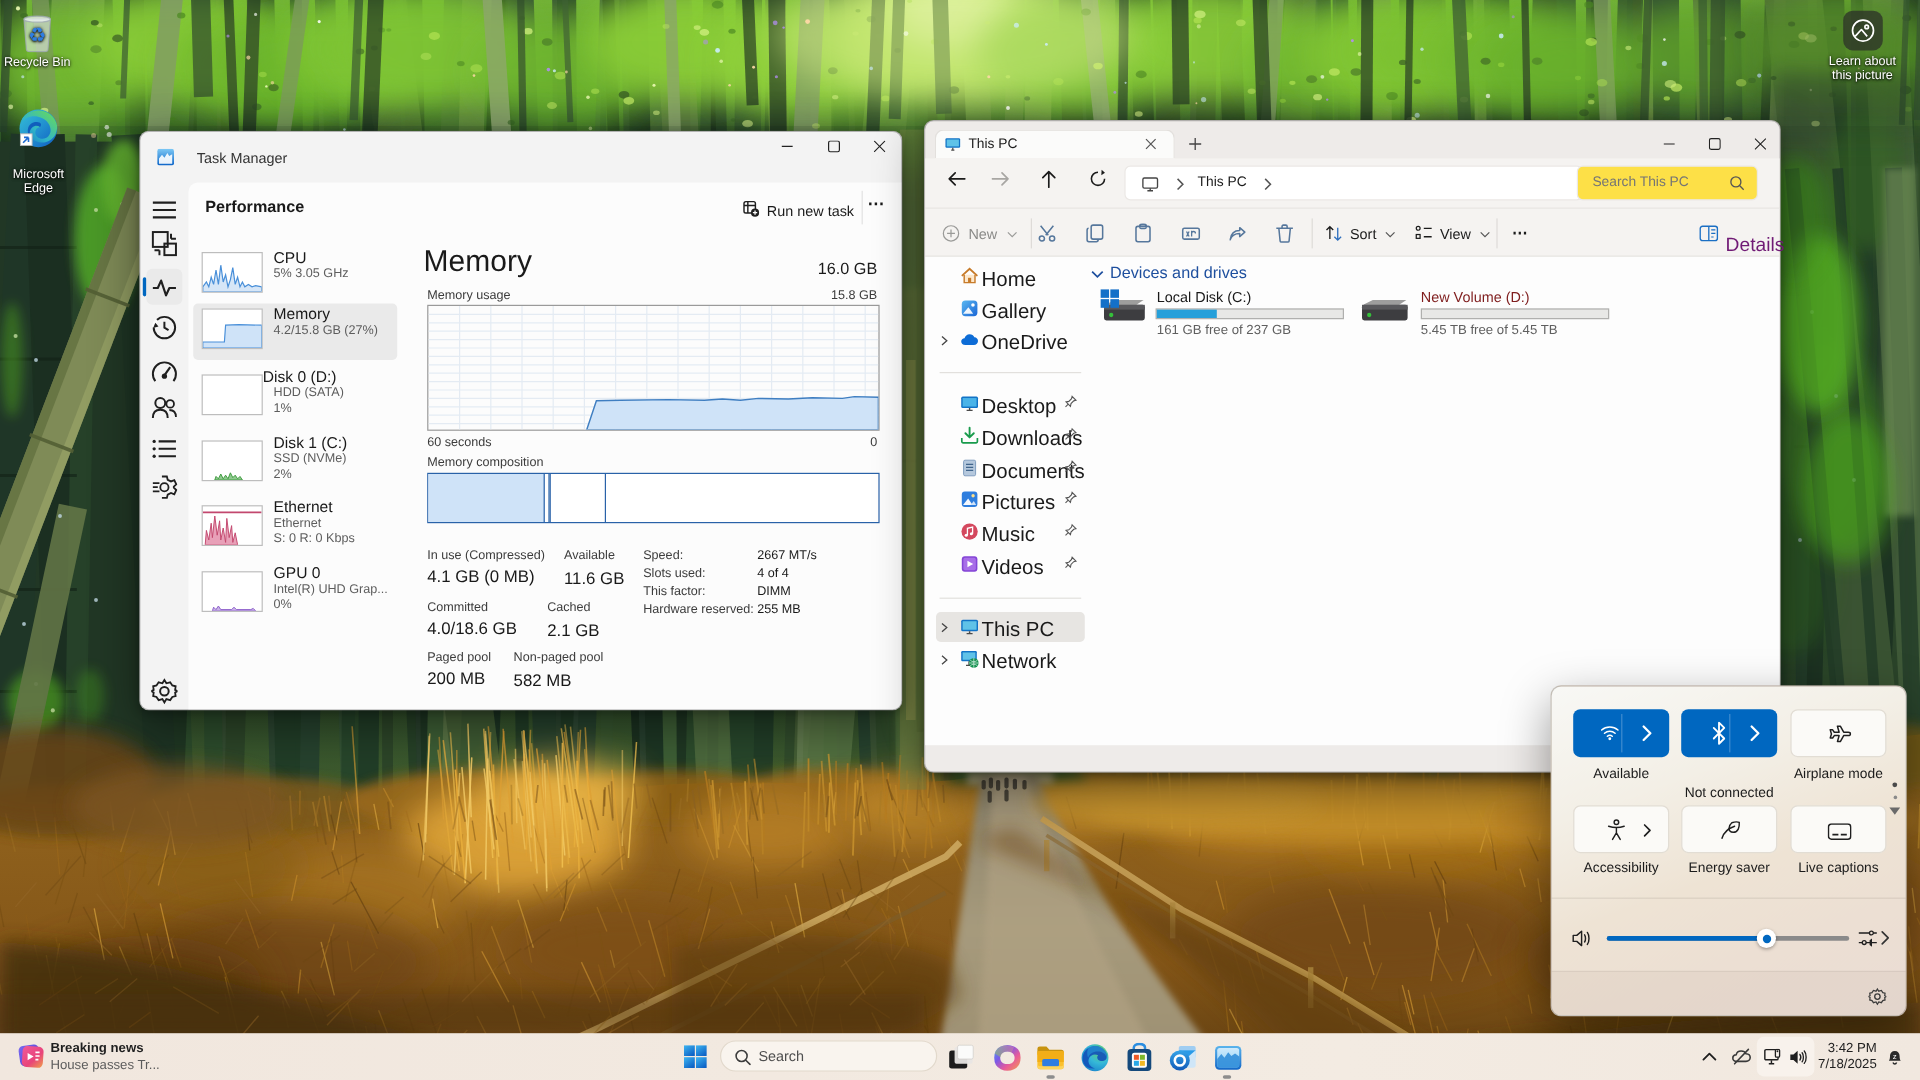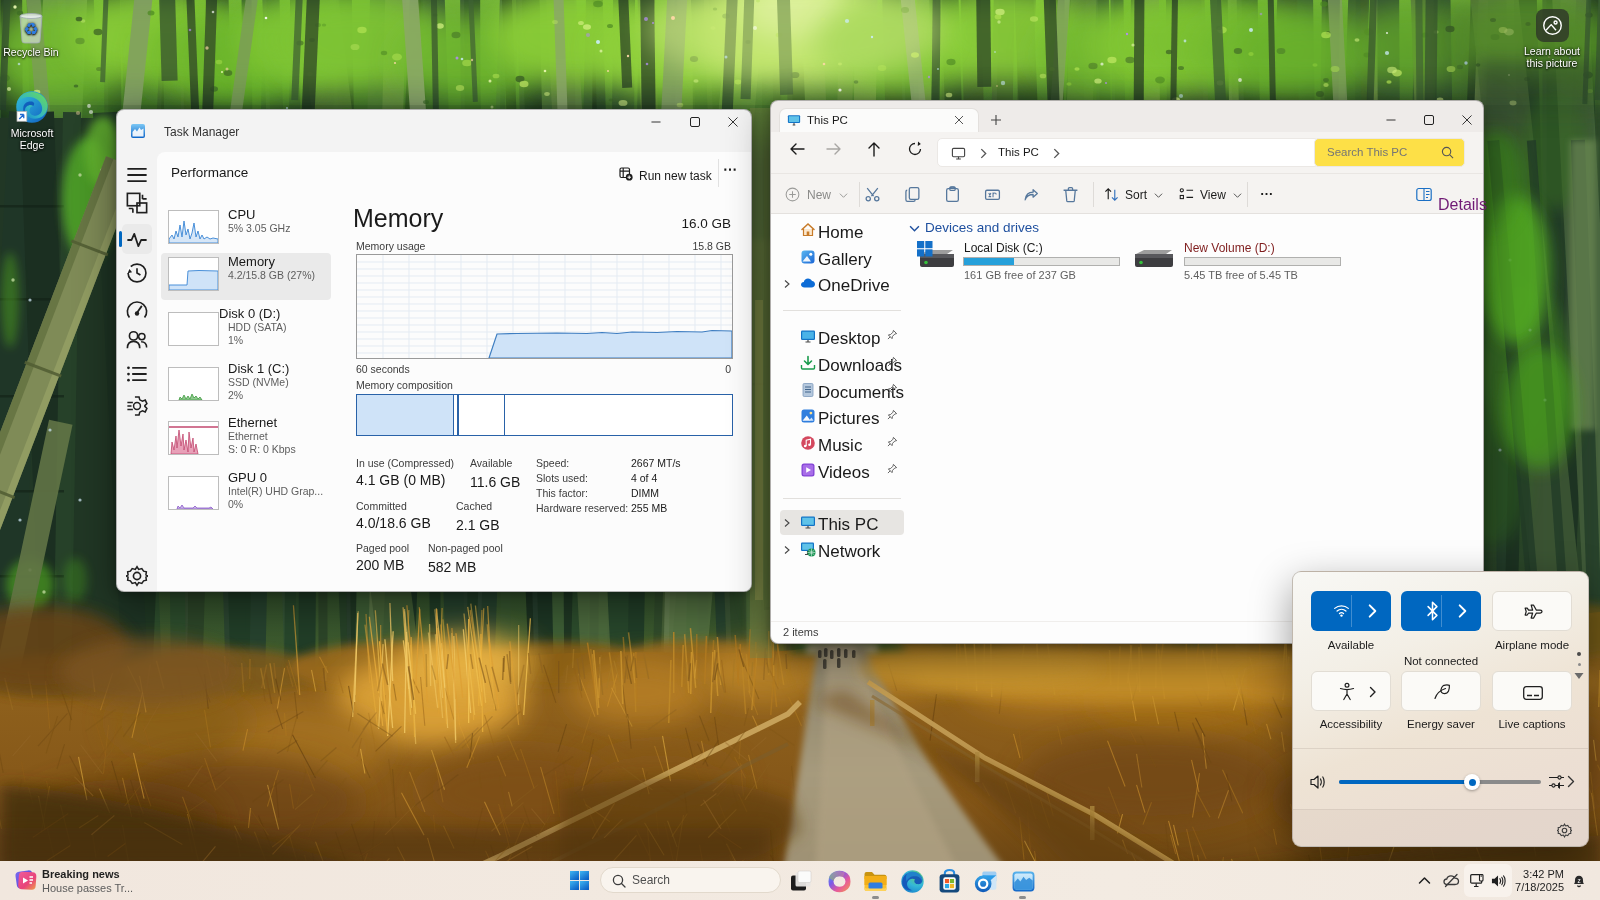--- a/index.html
+++ b/index.html
@@ -1357,21 +1357,21 @@
           <stop offset=".6" stop-color="#30b5c8"></stop>
           <stop offset="1" stop-color="#1272c8"></stop>
         </linearGradient>
       </defs>
 <circle cx="24" cy="24" r="21" fill="url(#eg1)"></circle>
       <path d="M44.8 21 C43 10 33 3.5 23 4 C12 4.5 5.5 12 4 19 C8 12.5 16 9.5 23.5 11 C31.5 12.5 37 18.5 37.5 25 C38 31 34 35.5 28.5 35.5 C24 35.5 20.5 32.5 20.5 28.5 C20.5 25.5 22.5 23 25.8 22.5 C23.5 20.5 19.5 20.8 16.8 23.2 C13.8 26 13.5 31 16.5 34.8 C20 39.2 27 41 33.5 38.8 C40.5 36.4 45.3 29.8 44.8 21 Z" fill="url(#eg2)"></path>
       <path d="M16.8 23.2 C13.8 26 13.5 31 16.5 34.8 C13 32.5 11.5 28 12.5 24 C13.5 19.5 17.5 16.5 22.5 16.8 C26 17 28.5 19 25.8 22.5 C23.5 20.5 19.5 20.8 16.8 23.2 Z" fill="#0d54b8" opacity="0.85"></path>
       <rect x="4" y="30" width="13" height="13" fill="#fff" stroke="#b5b5b5" stroke-width="1"></rect>
 <path d="M7 40 L13 34 M13 34 L13 39 M13 34 L8 34" stroke="#1f6ad1" stroke-width="1.8" fill="none"></path>
 </svg>
-<div style="margin-top:2px">Microsoft<br>Edge</div>
+<div style="margin-top:14px">Microsoft<br>Edge</div>
   </div>
 <div class="dicon" style="left:1522px;top:9px;width:60px">
 <div style="width:33px;height:33px;margin:0 auto;border-radius:8px;background:rgba(42,44,40,0.72)">
 <svg width="21" height="21" viewBox="0 0 24 24" style="margin:6px" fill="none" stroke="#fff" stroke-width="1.6">
 <circle cx="12" cy="12" r="10"></circle>
         <circle cx="15.5" cy="8.5" r="1.7"></circle>
         <path d="M4.5 17.5 L10.5 11 L16 17.5" stroke-linejoin="round"></path>
       </svg>
 </div>
 <div style="margin-top:3px">Learn about<br>this picture</div>
@@ -1439,21 +1439,21 @@
         <path d="M6.5 1.5 L9.5 1.5 L10 3.5 L12 4.5 L14 3.7 L15.2 6.3 L13.7 7.7 L13.7 8.3 L15.2 9.7 L14 12.3 L12 11.5 L10 12.5 L9.5 14.5 L6.5 14.5" fill="none" stroke="#1f1f1f" stroke-width="1.1"></path>
         <circle cx="8" cy="8" r="2.5" fill="none" stroke="#1f1f1f" stroke-width="1.1"></circle>
         <path d="M1 5.5 H5 M1 8 H4 M1 10.5 H5" stroke="#1f1f1f" stroke-width="1.1"></path>
       </svg>
 <svg class="tmnav" style="top:413px" viewBox="0 0 16 16">
         <circle cx="8" cy="8" r="2.6" fill="none" stroke="#1f1f1f" stroke-width="1.2"></circle>
         <path d="M8 1.2 L9.2 3.2 L11.5 2.6 L12.8 4.5 L14.8 5 L14.5 7.2 L16 8 L14.5 8.8 L14.8 11 L12.8 11.5 L11.5 13.4 L9.2 12.8 L8 14.8 L6.8 12.8 L4.5 13.4 L3.2 11.5 L1.2 11 L1.5 8.8 L0 8 L1.5 7.2 L1.2 5 L3.2 4.5 L4.5 2.6 L6.8 3.2 Z" fill="none" stroke="#1f1f1f" stroke-width="1.1"></path>
       </svg>
 </div>
 <div class="content"></div>
-<div class="t" style="left:54px;top:55px;font-size:13.5px;font-weight:normal;color:#191919">Performance</div>
+<div class="t" style="left:54px;top:55px;font-size:13.5px;font-weight:bold;color:#191919">Performance</div>
 <svg style="position:absolute;left:502px;top:57px" width="14" height="14" viewBox="0 0 14 14">
       <rect x="1" y="1" width="9.5" height="9.5" rx="1.5" fill="none" stroke="#1f1f1f" stroke-width="1.2"></rect>
       <path d="M1 4.2 H10.5 M4.2 1 V10.5" stroke="#1f1f1f" stroke-width="1.2"></path>
       <circle cx="10.2" cy="10.2" r="3.4" fill="#1f1f1f"></circle>
       <path d="M10.2 8.4 V12 M8.4 10.2 H12" stroke="#fcfcfc" stroke-width="1.1"></path>
     </svg>
 <div class="t" style="left:522px;top:59px;font-size:12px;color:#1a1a1a">Run new task</div>
 <div style="position:absolute;left:601px;top:49px;width:1px;height:28px;background:#e1e1e1"></div>
 <div class="t" style="left:606px;top:51px;font-size:14px;font-weight:bold;color:#1a1a1a;letter-spacing:1px">⋯</div>
 
@@ -1813,23 +1813,20 @@
 
 <svg style="position:absolute;left:359px;top:140px" width="46" height="30" viewBox="0 0 46 30">
 <path d="M6 13 L14 9 H42 L36 13 Z" fill="#9d9d9d"></path>
 <rect x="5" y="13" width="38" height="13" rx="2" fill="#3d3d40"></rect>
 <rect x="5" y="13" width="38" height="4" fill="#58585c"></rect>
 <circle cx="11" cy="21.5" r="1.8" fill="#35c03a"></circle>
 </svg>
 <div class="t" style="left:413px;top:140px;font-size:12px;color:#7f1d1d">New Volume (D:)</div>
 <div style="position:absolute;left:413px;top:156px;width:157px;height:9px;background:#e8e8e6;border:1px solid #b0b0ae"></div>
 <div class="t" style="left:413px;top:168px;font-size:11px;color:#5f5f5f">5.45 TB free of 5.45 TB</div>
-<div class="status">
-      <div class="t" style="left:12px;top:4px;font-size:11px;color:#3c3c3c">2 items</div>
-    </div>
 
 </div>
 <div id="qs">
 
 <div class="qbtn qblue" style="left:18px;top:19px">
 <div style="position:absolute;left:50%;top:4px;width:1px;height:32px;background:rgba(255,255,255,0.25)"></div>
 <svg style="position:absolute;left:22px;top:12px" width="17" height="15" viewBox="0 0 20 16">
         <path d="M2 5.5 C6.5 1.5 13.5 1.5 18 5.5 M4.8 8.6 C7.8 6 12.2 6 15.2 8.6 M7.6 11.6 C9 10.4 11 10.4 12.4 11.6" stroke="#fff" stroke-width="1.5" fill="none" stroke-linecap="round"></path>
         <circle cx="10" cy="14" r="1.4" fill="#fff"></circle>
       </svg>

